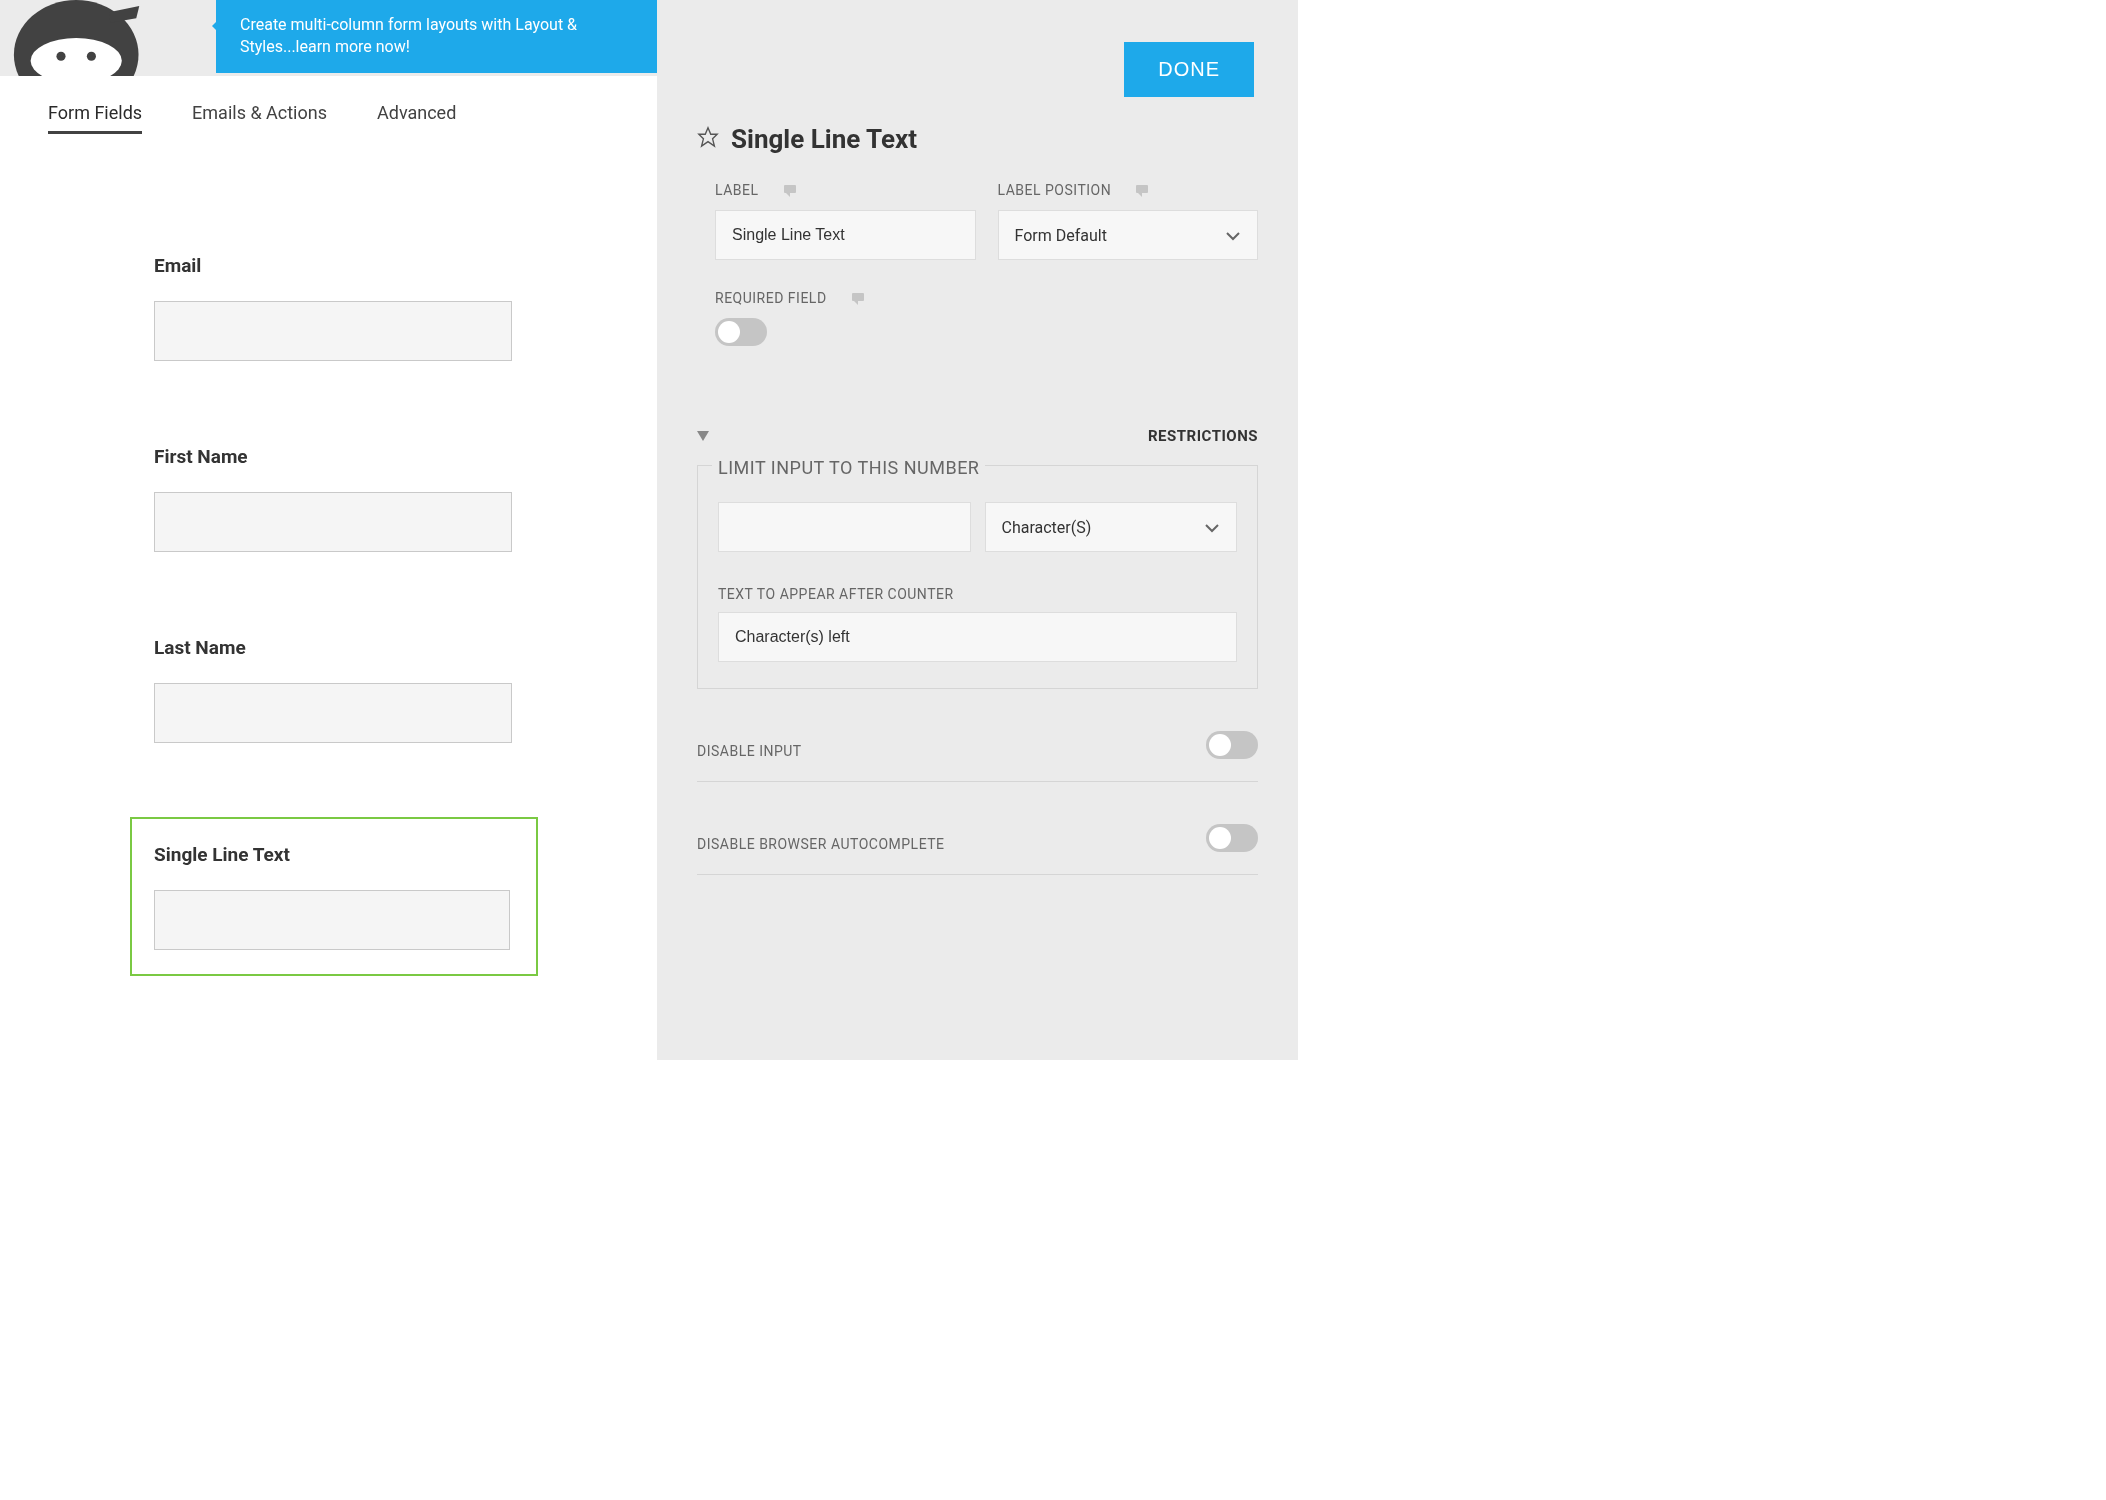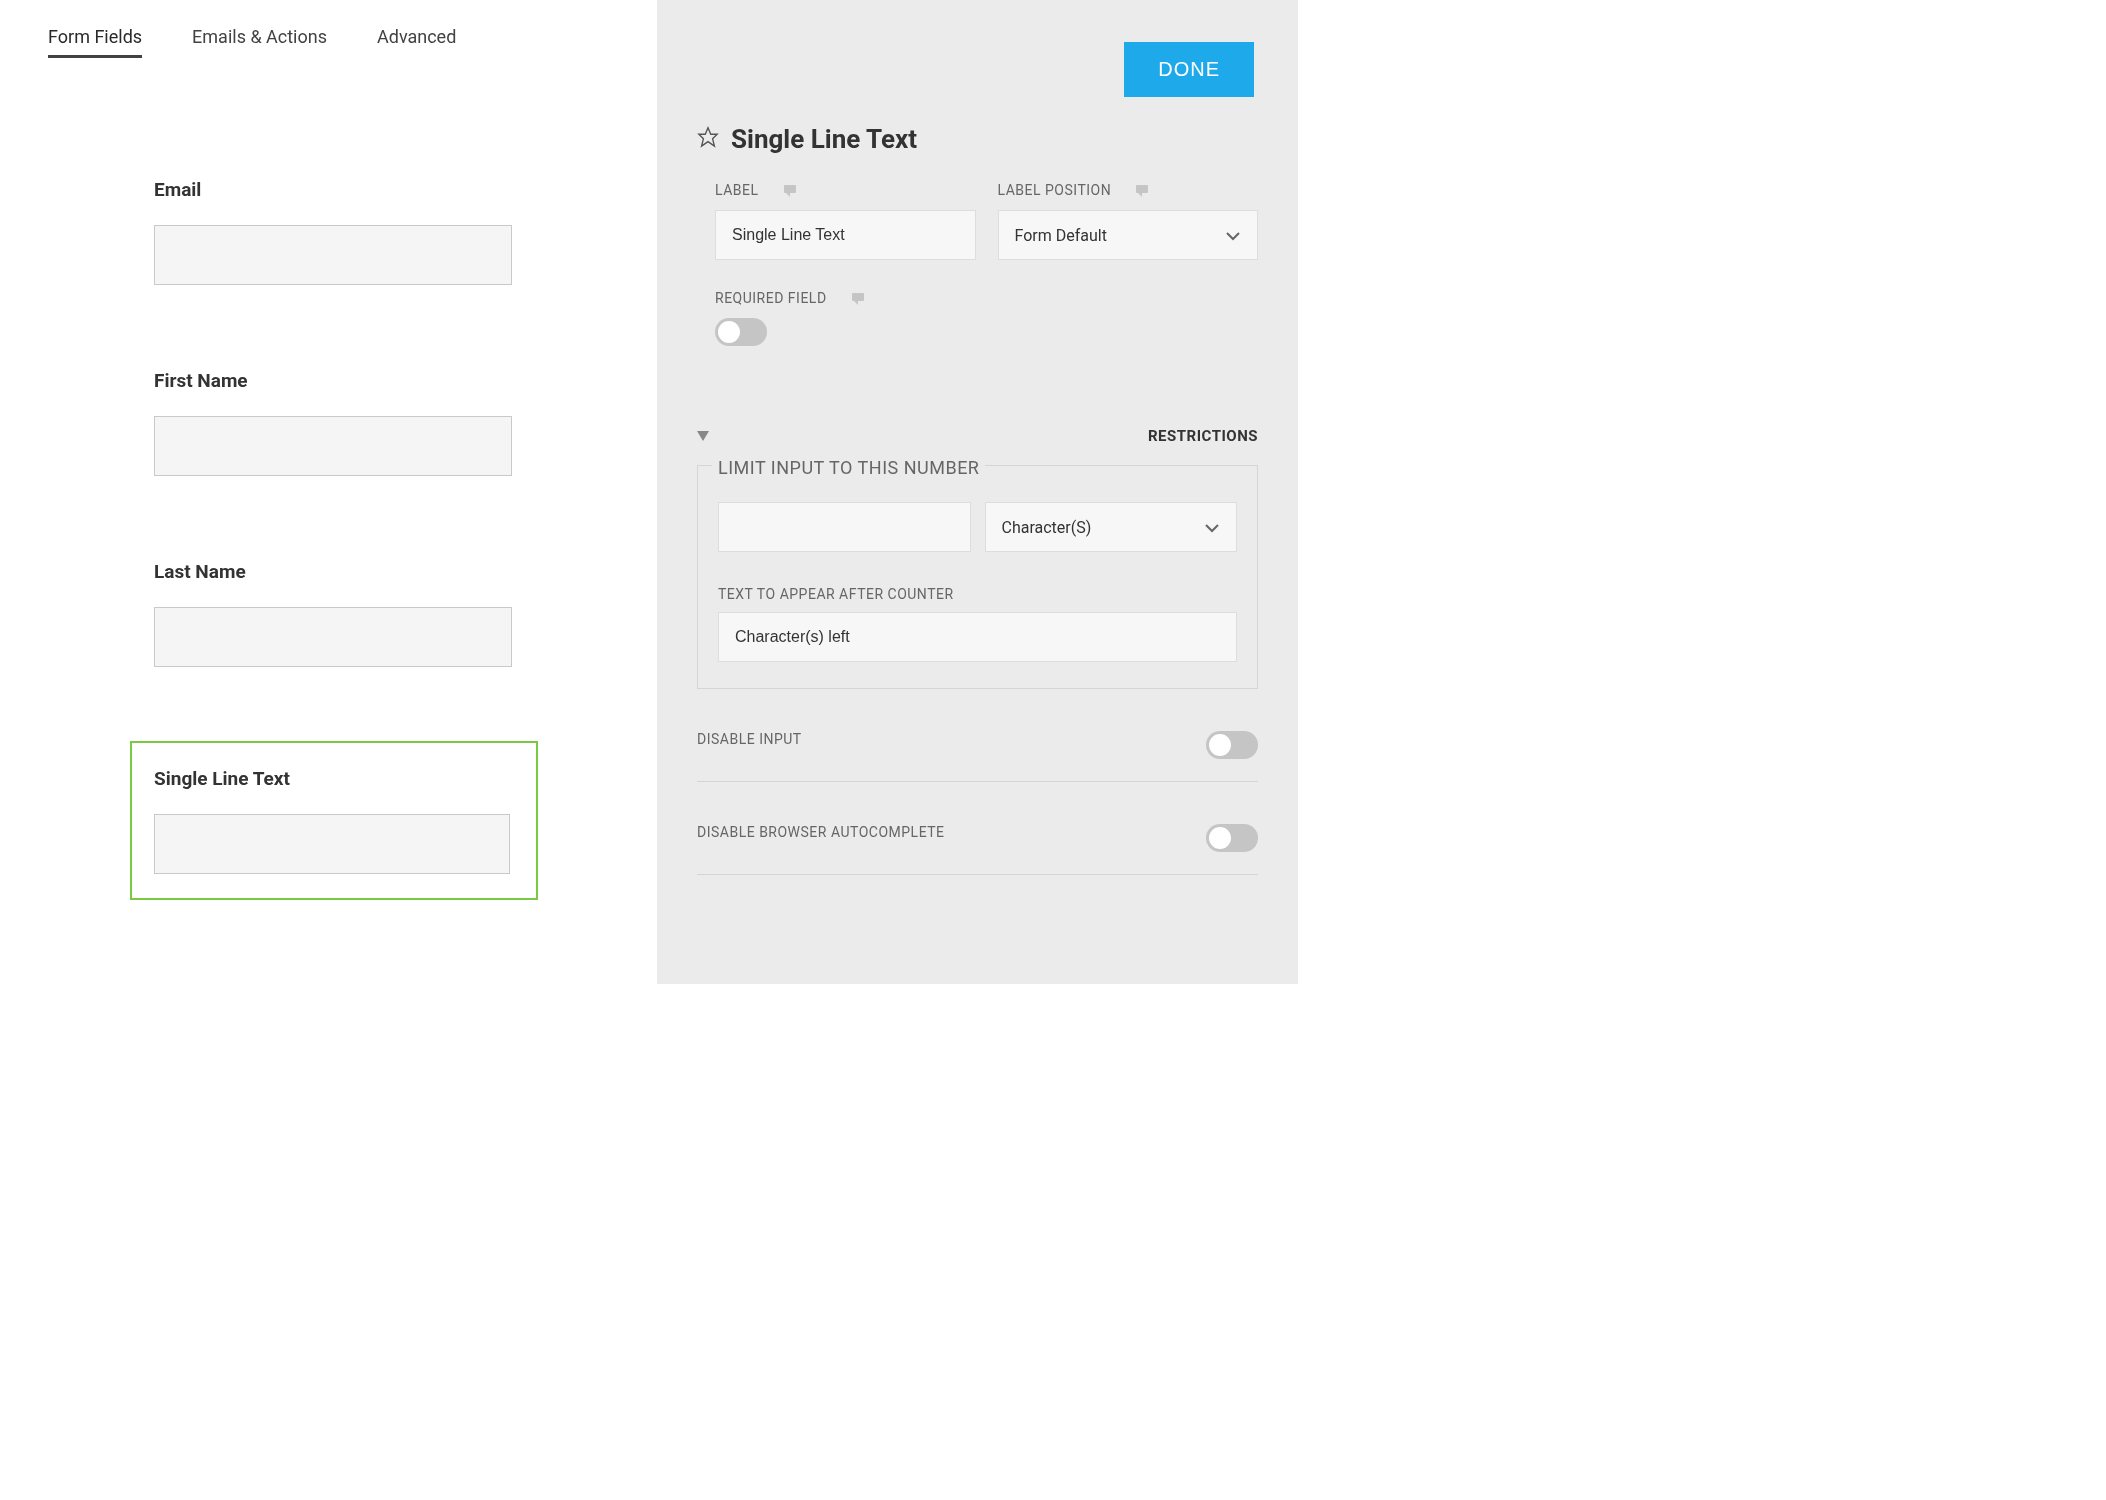--- a/index.html
+++ b/index.html
@@ -177,33 +177,45 @@
   border: 1px solid #ddd;
   background: #f7f7f7;
   margin-top: 10px;
   padding: 0 16px;
   font-size: 16px;
   color: #333;
 }
 
 .toggle-row {
   display: flex;
-  align-items: flex-start;
+  align-items: flex-end;
   justify-content: space-between;
   margin-top: 42px;
   border-bottom: 1px solid #d5d5d5;
   padding-bottom: 22px;
 }
 .toggle-row .label { font-size: 14px; color: #666; letter-spacing: 0.5px; }
 </style>
 </head>
 <body>
 
 <div class="app">
   <div class="left-panel">
+    <div class="left-header">
+      <div class="ninja-logo">
+        <svg viewBox="0 0 160 100" width="160" height="76">
+          <ellipse cx="75" cy="72" rx="82" ry="72" fill="#424242"></ellipse>
+          <ellipse cx="75" cy="80" rx="60" ry="30" fill="#fff"></ellipse>
+          <circle cx="55" cy="74" r="6" fill="#424242"></circle>
+          <circle cx="95" cy="74" r="6" fill="#424242"></circle>
+          <path d="M118 16 L158 8 L154 24 L120 30 Z" fill="#424242"></path>
+        </svg>
+      </div>
+      <div class="promo">Create multi-column form layouts with Layout &amp; Styles...learn more now!</div>
+    </div>
 
     <div class="tabs">
       <div class="tab active">Form Fields</div>
       <div class="tab">Emails &amp; Actions</div>
       <div class="tab">Advanced</div>
     </div>
 
     <div class="fields-list">
       <div class="field-block">
         <span class="field-label">Email</span>

